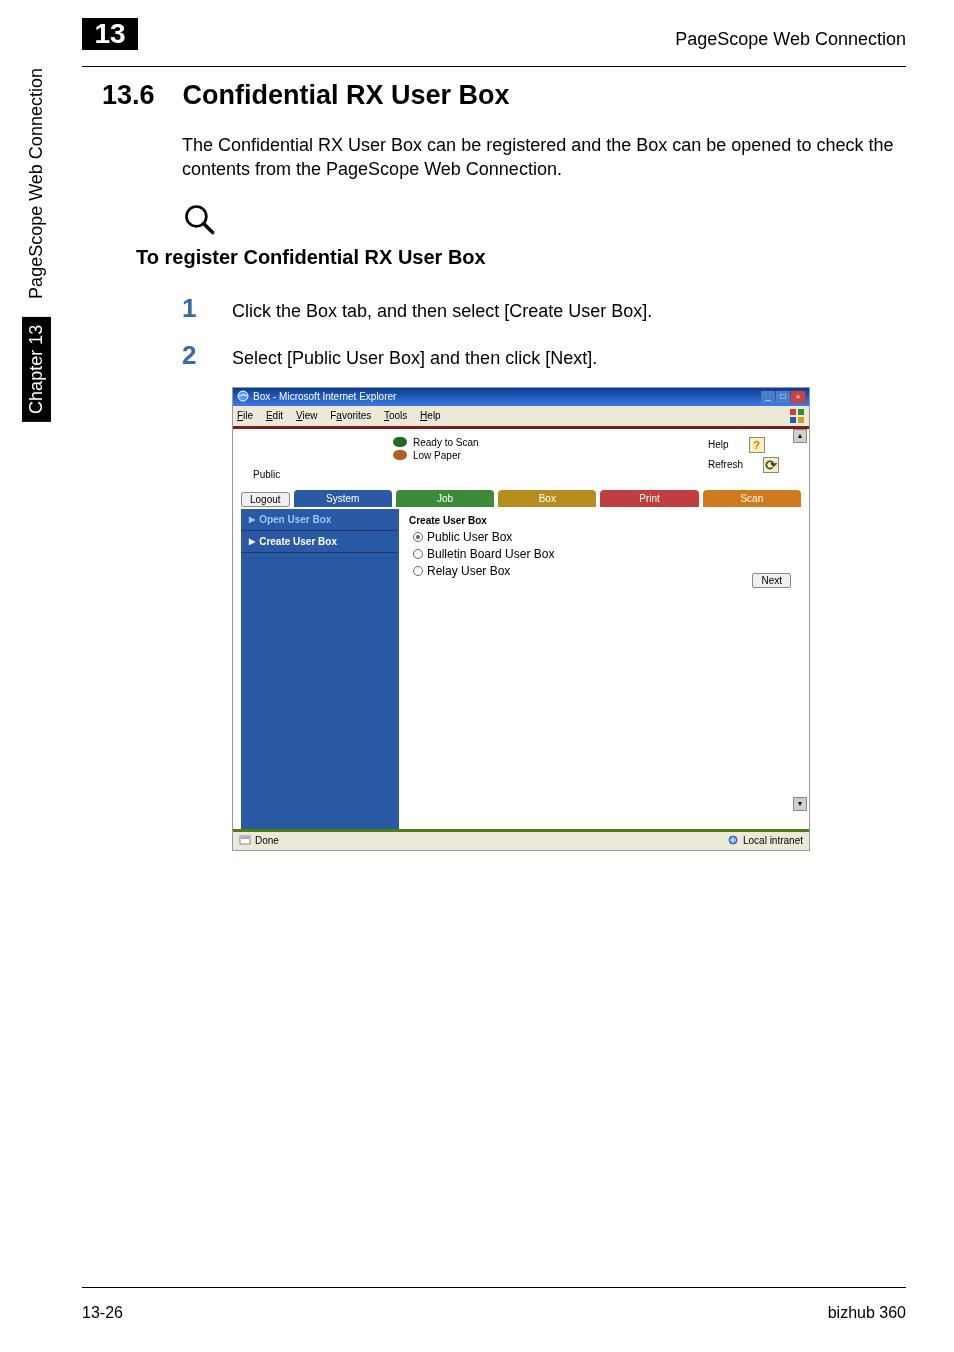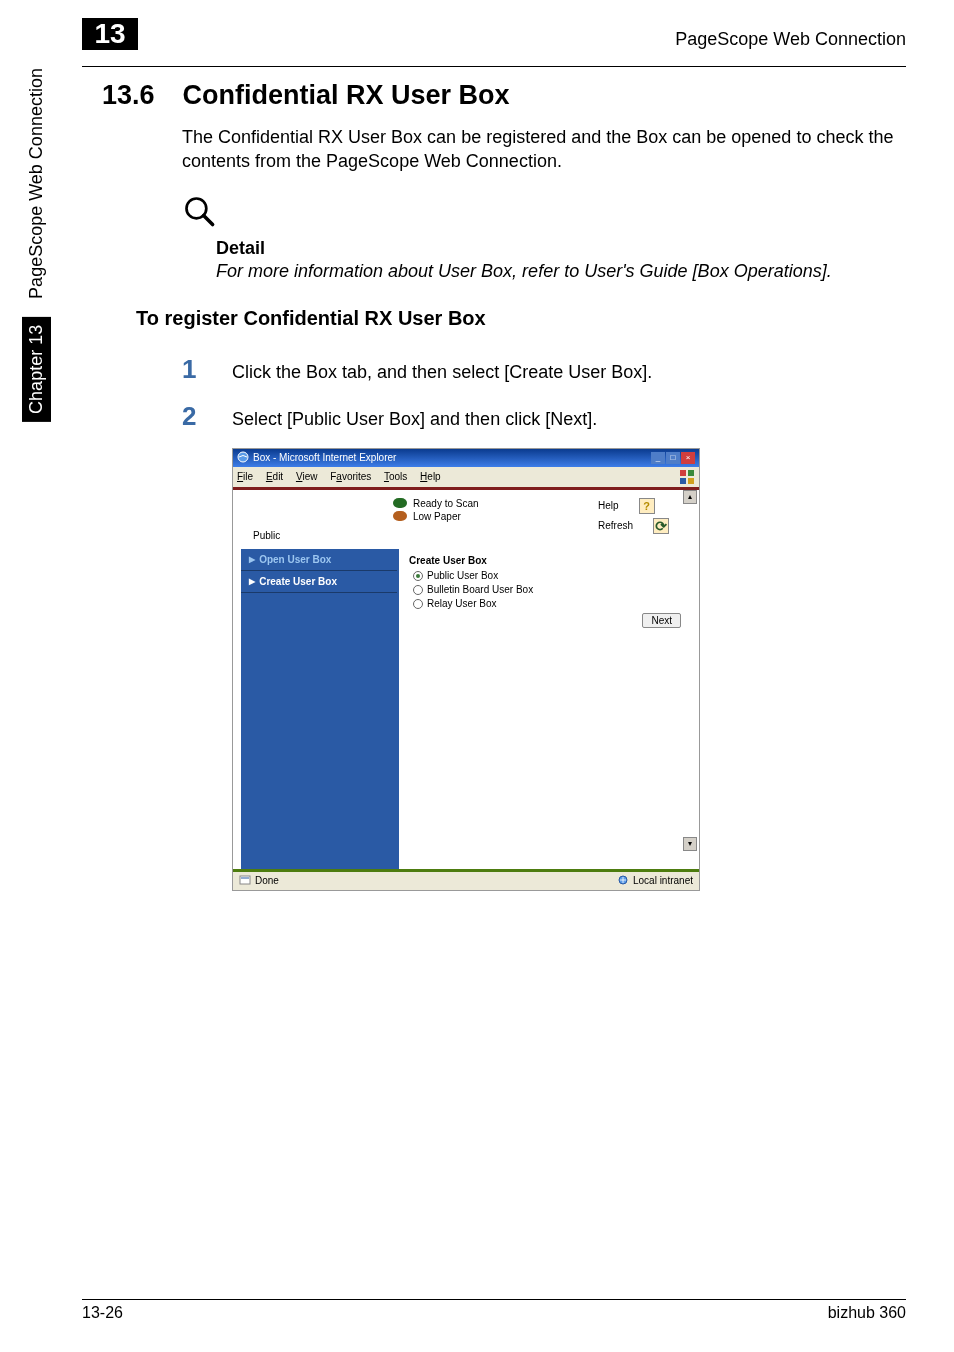--- a/index.html
+++ b/index.html
@@ -60,21 +60,21 @@
     }
     .content {
       position: absolute;
       left: 104px;
       right: 48px;
       top: 80px;
     }
     .section-title {
       font-size: 27px;
       font-weight: bold;
-      margin-bottom: 14px;
+      margin-bottom: 22px;
       display: flex;
       gap: 28px;
     }
     .section-title .num {
       margin-left: -2px;
     }
     .body-text {
       font-size: 18px;
       margin-left: 78px;
       line-height: 1.35;
@@ -119,21 +119,21 @@
       font-weight: bold;
       color: #3a6aa5;
       width: 22px;
     }
     .step-text {
       font-size: 18px;
     }
     .screenshot {
       margin-left: 128px;
       margin-top: 4px;
-      width: 468px;
+      width: 578px;
       border: 1px solid #999;
       font-family: Tahoma, Arial, sans-serif;
     }
     .ie-title-bar {
       background: linear-gradient(to bottom, #0a3b8f, #3d7de8);
       color: #fff;
       font-size: 10px;
       padding: 2px 4px;
       display: flex;
       justify-content: space-between;
@@ -315,23 +315,23 @@
       padding: 6px 10px;
       border-left: 2px solid #2a5aa5;
       position: relative;
     }
     .panel-title {
       font-size: 10px;
       font-weight: bold;
       margin-bottom: 4px;
     }
     .radio-row {
-      font-size: 10px;
-      display: flex;
-      align-items: flex-end;
+      font-size: 12px;
+      display: flex;
+      align-items: center;
       gap: 4px;
       margin: 3px 0 3px 4px;
     }
     .radio-circle {
       width: 10px;
       height: 10px;
       border: 1px solid #666;
       border-radius: 50%;
       display: inline-flex;
       align-items: center;
@@ -375,21 +375,21 @@
     }
     .footer {
       position: absolute;
       bottom: 30px;
       left: 82px;
       right: 48px;
       border-top: 1px solid #000;
       display: flex;
       justify-content: space-between;
       font-size: 16px;
-      padding-top: 4px;
+      padding-top: 16px;
     }
   </style>
 </head>
 <body>
 
 <div class="vertical-label">
   <span class="chapter">Chapter 13</span>
   <span class="section">PageScope Web Connection</span>
 </div>
 
@@ -406,24 +406,20 @@
 
   <div class="body-text">The Confidential RX User Box can be registered and the Box can be opened to check the contents from the PageScope Web Connection.</div>
 
   <div class="detail-icon">
     <svg viewBox="0 0 40 40">
       <circle cx="16" cy="16" r="11" fill="none" stroke="#000" stroke-width="3"></circle>
       <line x1="24" y1="24" x2="34" y2="34" stroke="#000" stroke-width="4" stroke-linecap="round"></line>
     </svg>
   </div>
 
-  <div class="detail-block">
-    <div class="detail-label">Detail</div>
-    <div class="detail-text">For more information about User Box, refer to User's Guide [Box Operations].</div>
-  </div>
 
   <div class="sub-heading">To register Confidential RX User Box</div>
 
   <div class="step">
     <div class="step-num">1</div>
     <div class="step-text">Click the Box tab, and then select [Create User Box].</div>
   </div>
 
   <div class="step">
     <div class="step-num">2</div>
@@ -486,20 +482,28 @@
             <span class="icon-sq help-q">?</span>
           </div>
           <div class="hr-row">
             <span>Refresh</span>
             <span class="icon-sq refresh-r">⟳</span>
           </div>
         </div>
         <div class="public-label">Public</div>
       </div>
 
+      <div class="tab-row">
+        <button class="logout-btn">Logout</button>
+        <div class="tab tab-system">System</div>
+        <div class="tab tab-job">Job</div>
+        <div class="tab tab-box">Box</div>
+        <div class="tab tab-print">Print</div>
+        <div class="tab tab-scan">Scan</div>
+      </div>
 
       <div class="main-panel">
         <div class="left-nav">
           <div class="left-nav-item">
             <span class="nav-arrow">▶</span>
             <span>Open User Box</span>
           </div>
           <div class="left-nav-item active">
             <span class="nav-arrow">▶</span>
             <span>Create User Box</span>

